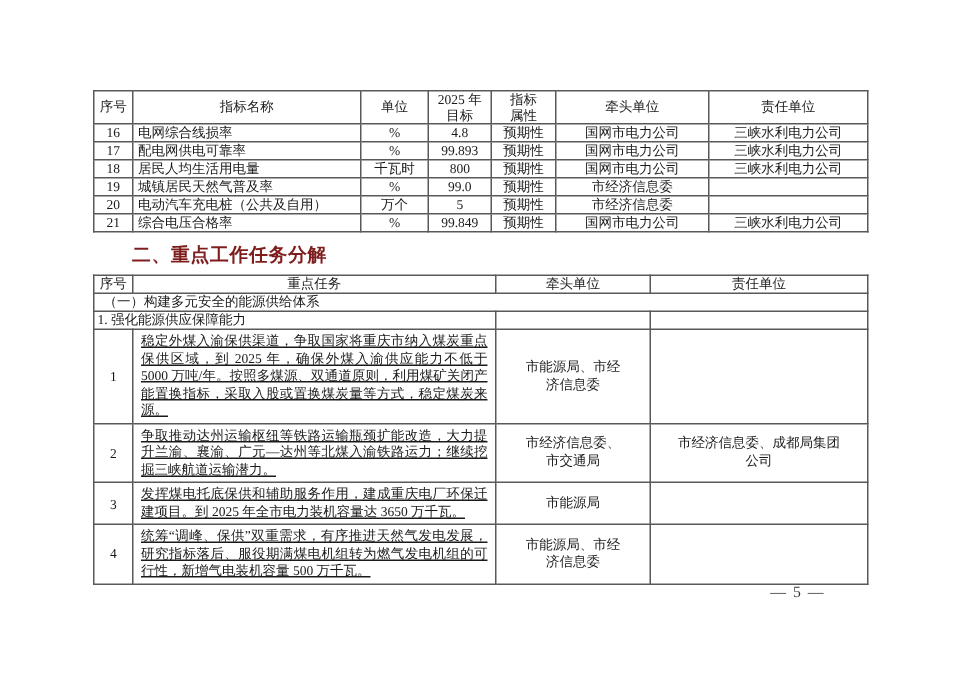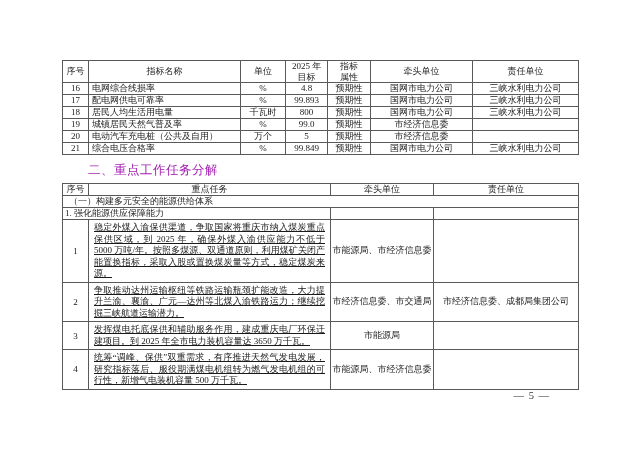--- a/index.html
+++ b/index.html
@@ -23,34 +23,34 @@
   .t1 { position: absolute; left: 62px; top: 60px; width: 516px; }
   .t1 th {
     height: 21px; text-align: center; white-space: pre-line;
     line-height: 10.5px; font-size: 9px;
   }
   .t1 td { height: 12px; line-height: 11px; }
 
   
   .heading {
     position: absolute; left: 88px; top: 162px;
-    font-size: 12.5px; font-weight: normal; color: #a21caf;
+    font-size: 12.5px; font-weight: bold; color: #7f1d1d;
     letter-spacing: 0.5px;
   }
 
   
   .t2 { position: absolute; left: 62px; top: 183px; width: 516px; }
   .t2 th { height: 12px; text-align: center; font-size: 9px; line-height: 11px; }
   .t2 td { font-size: 9px; }
   .t2 td.sec { height: 11px; line-height: 11px; padding-left: 6px; }
   .t2 td.sub { height: 12px; line-height: 11px; padding-left: 2px; }
   .t2 td.task {
     text-align: justify; line-height: 11.5px; padding: 2px 5px; text-decoration: underline;
   }
-  .t2 td.unit { text-align: center; line-height: 11.5px; padding: 1px 0; }
+  .t2 td.unit { text-align: center; line-height: 11.5px; padding: 1px 18px; }
 
   .pageno {
     position: absolute; right: 90px; top: 390px;
     font-size: 10.5px; color: #333; letter-spacing: 1px;
   }
 </style>
 </head>
 <body>
 
 <div class="page">

